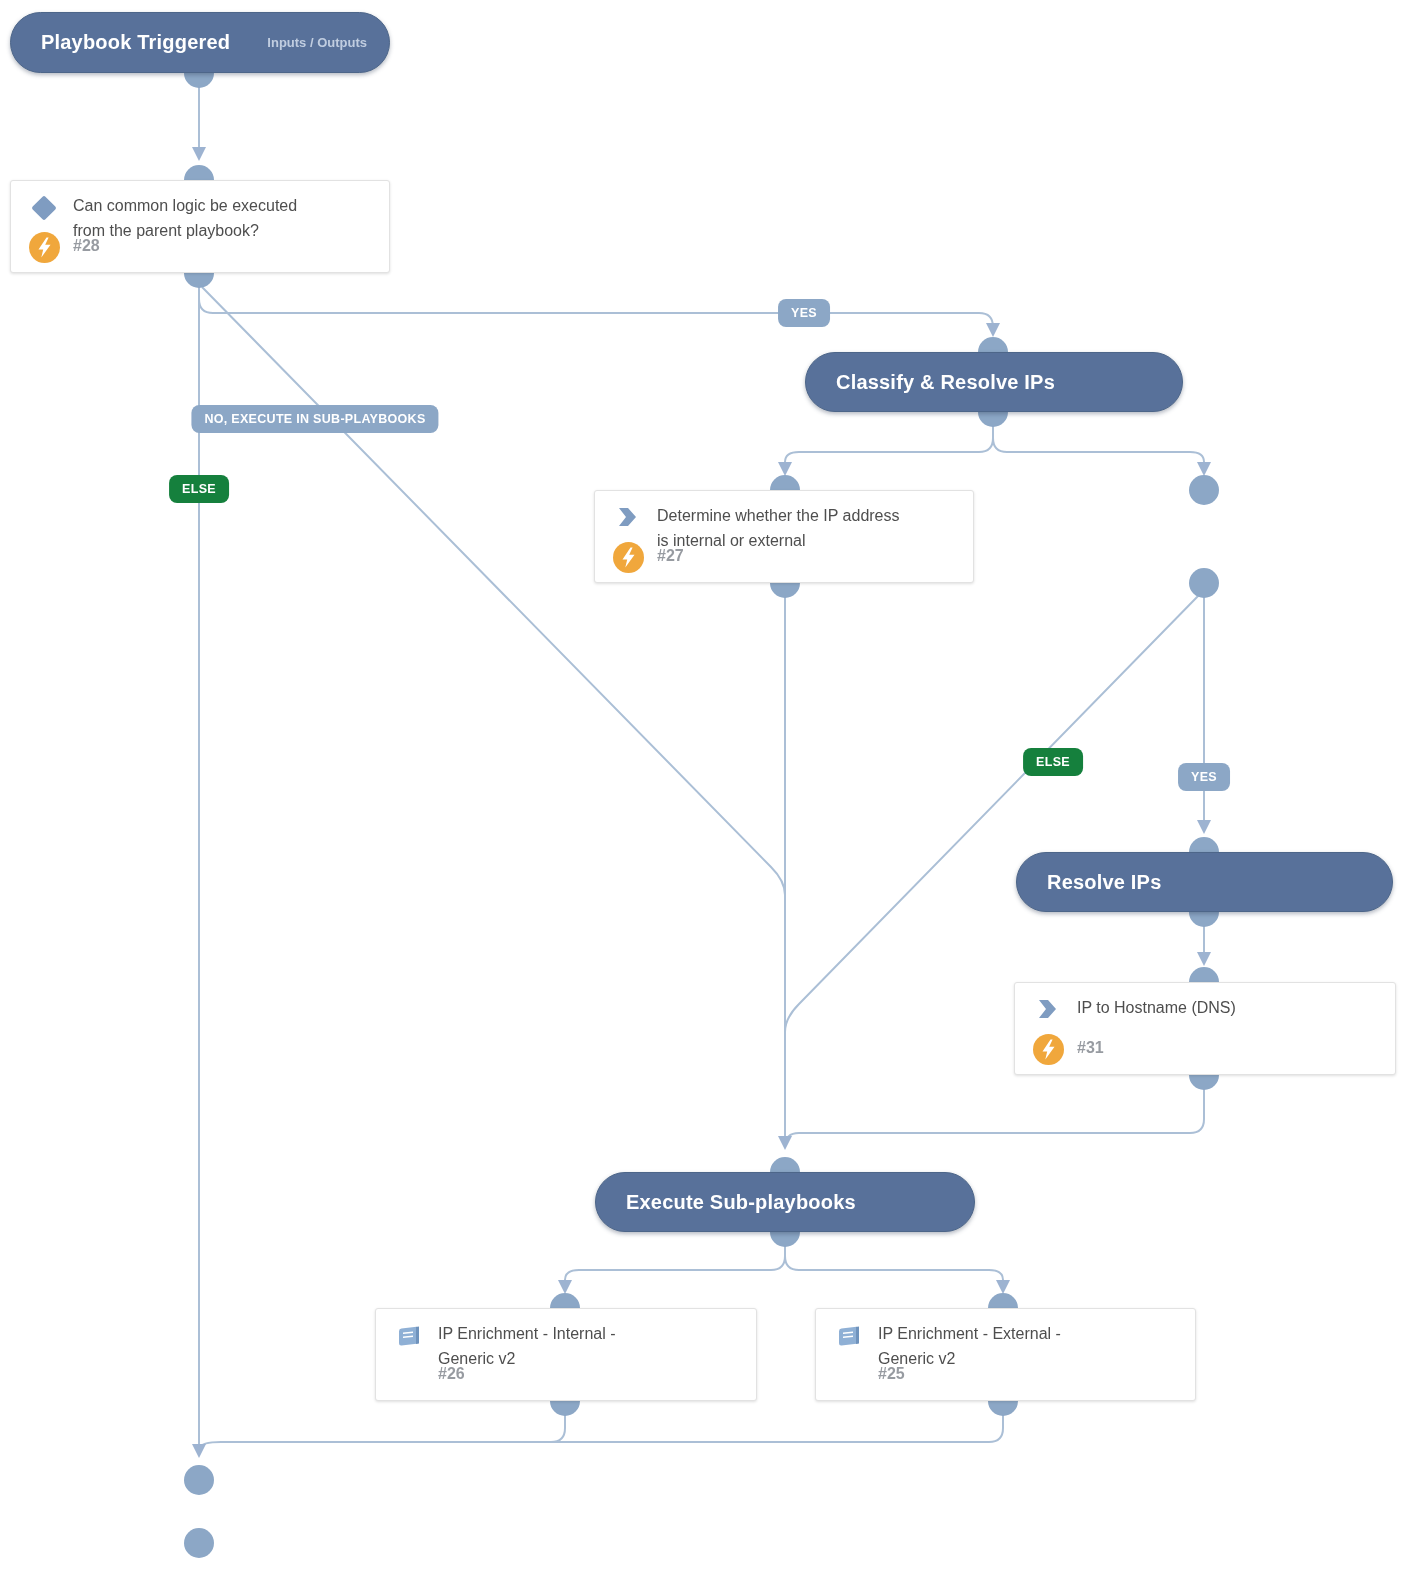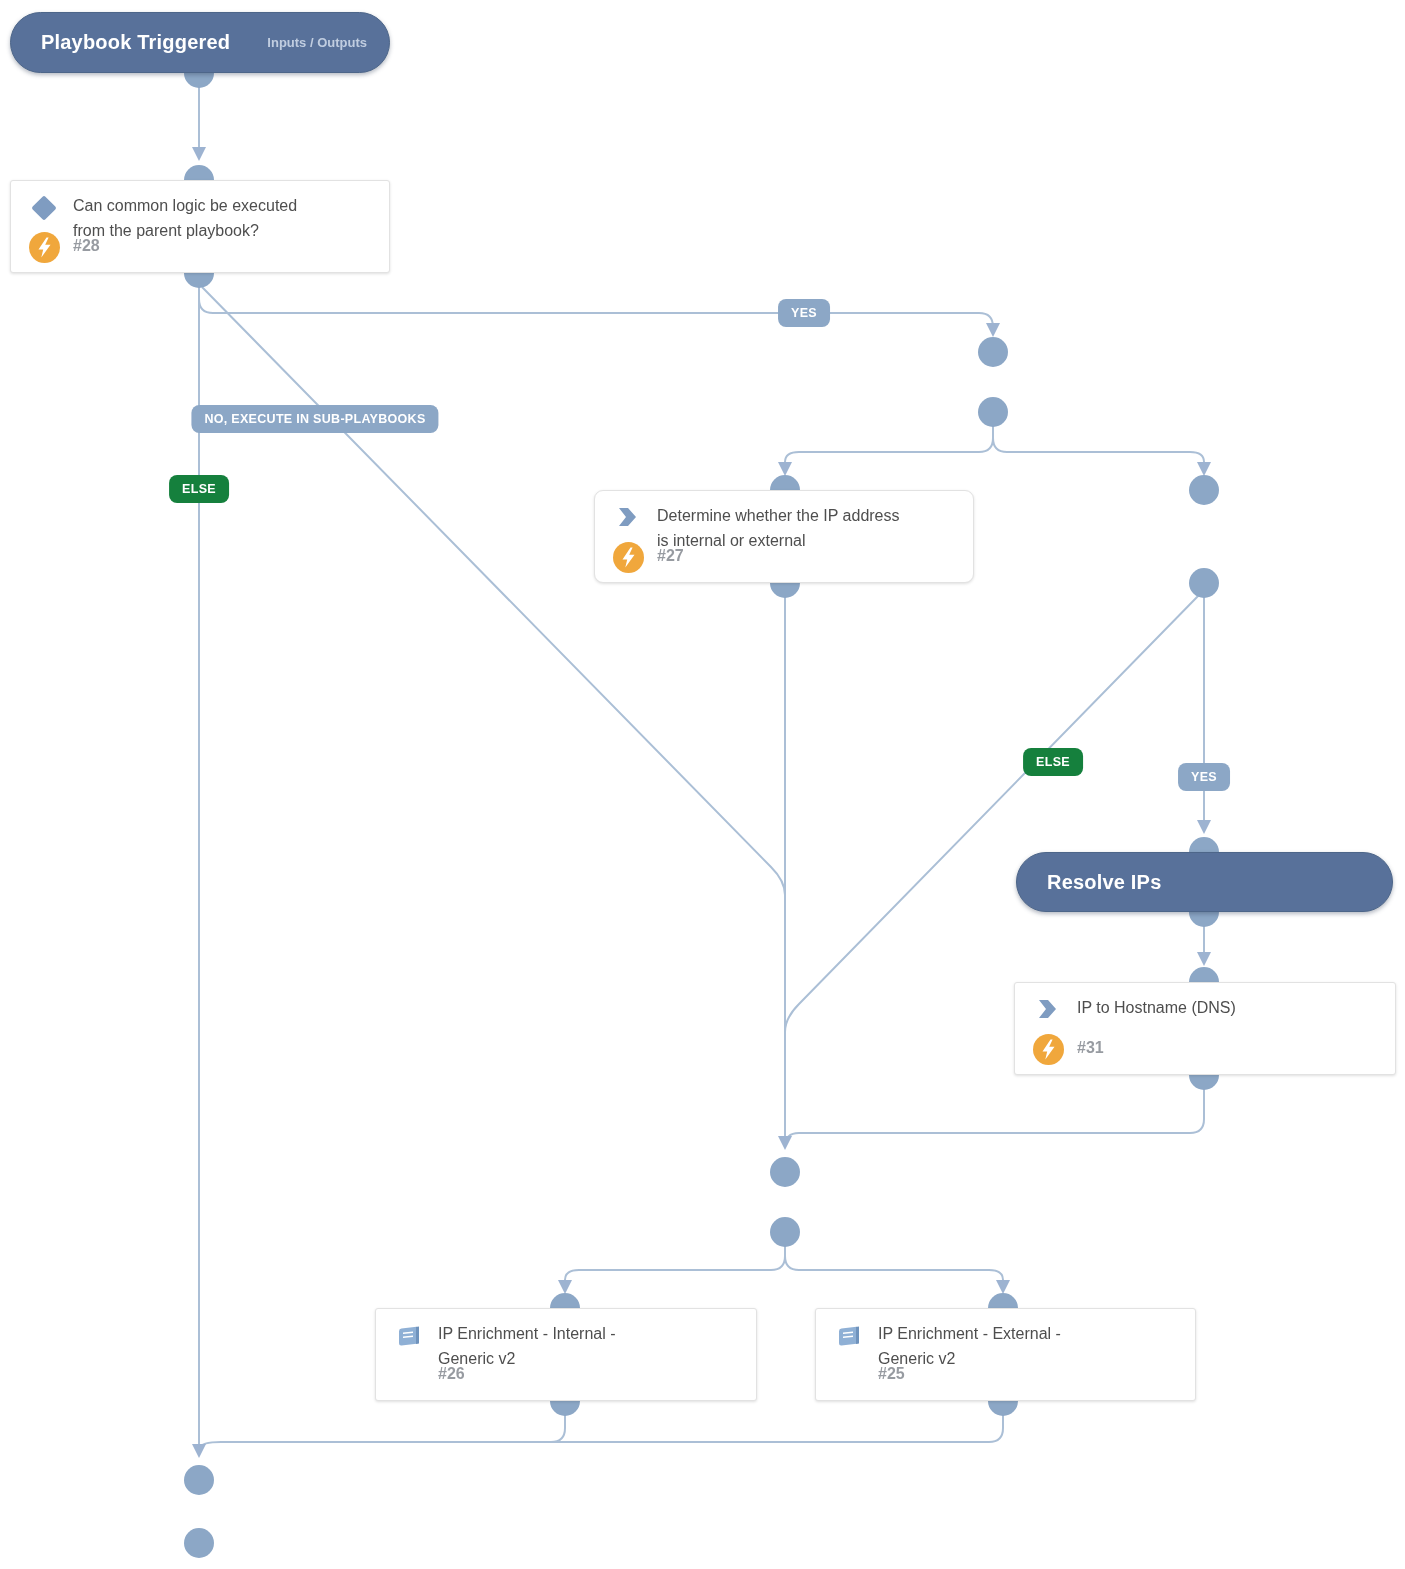--- a/index.html
+++ b/index.html
@@ -110,22 +110,25 @@
     </span>
     <span class="task-id">#28</span>
   </div>
 
   <span class="badge badge-light" style="left:804px;top:313px;">YES</span>
   <span class="badge badge-light" style="left:315px;top:419px;">NO, EXECUTE IN SUB-PLAYBOOKS</span>
   <span class="badge badge-dark" style="left:199px;top:489px;">ELSE</span>
   <span class="badge badge-dark" style="left:1053px;top:762px;">ELSE</span>
   <span class="badge badge-light" style="left:1204px;top:777px;">YES</span>
 
-
-  <div class="card" style="left:594px;top:490px;width:380px;border-radius:9px;">
+  <div class="pill" style="left:805px;top:352px;width:378px;height:60px;">
+    <span class="pill-title">Classify &amp; Resolve IPs</span>
+  </div>
+
+  <div class="card" style="left:594px;top:490px;width:380px;">
     <span class="icon-top">
       <svg width="24" height="24" viewBox="0 0 24 24">
           <polygon points="4,3 13,3 21,12 13,21 4,21 11,12" fill="#7f9cc1"></polygon>
         </svg>
     </span>
     <div class="card-title">
       <span>Determine whether the IP address</span>
         <span>is internal or external</span>
     </div>
     <span class="bolt">
@@ -154,20 +157,23 @@
     </div>
     <span class="bolt">
       <svg width="31" height="31" viewBox="0 0 31 31">
           <circle cx="15.5" cy="15.5" r="15.5" fill="#f0a73c"></circle>
         <polygon points="17.5,5.5 9.5,17.5 14.2,17.5 12.3,25.5 21.5,12.8 16.2,12.8 19.6,5.5" fill="#fff"></polygon>
         </svg>
     </span>
     <span class="task-id">#31</span>
   </div>
 
+  <div class="pill" style="left:595px;top:1172px;width:380px;height:60px;">
+    <span class="pill-title">Execute Sub-playbooks</span>
+  </div>
 
   <div class="card" style="left:375px;top:1308px;width:382px;">
     <span class="icon-top">
       <svg width="27" height="27" viewBox="0 0 27 27">
         <g transform="skewY(-6) translate(0,3)">
           <rect x="3" y="3" width="20" height="17" rx="2.5" fill="#8fb0d5"></rect>
           <rect x="20" y="3" width="3" height="17" fill="#6f93bd"></rect>
           <line x1="7" y1="8" x2="17" y2="8" stroke="#fff" stroke-width="1.6"></line>
           <line x1="7" y1="12" x2="17" y2="12" stroke="#fff" stroke-width="1.6"></line>
         </g>

